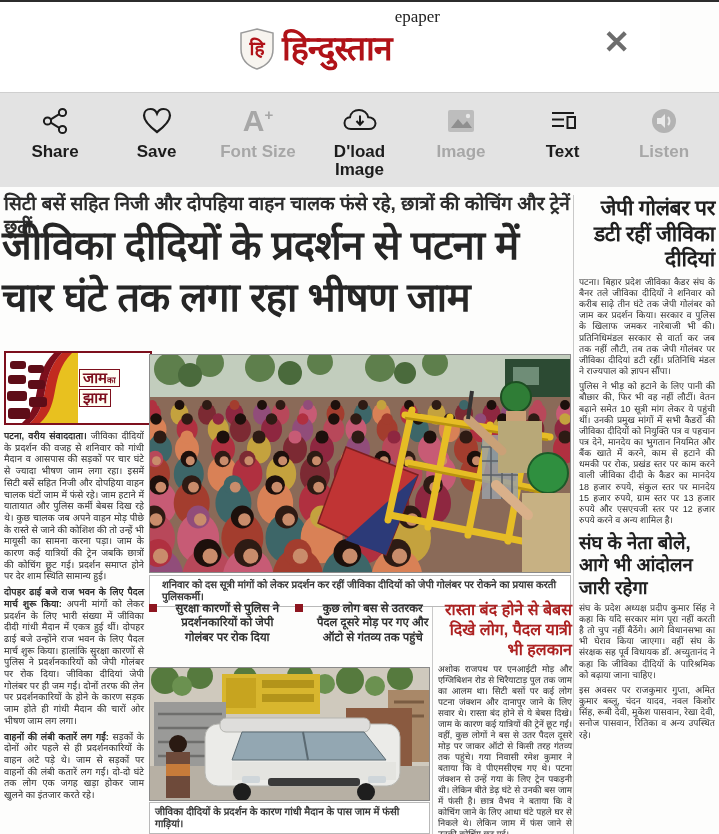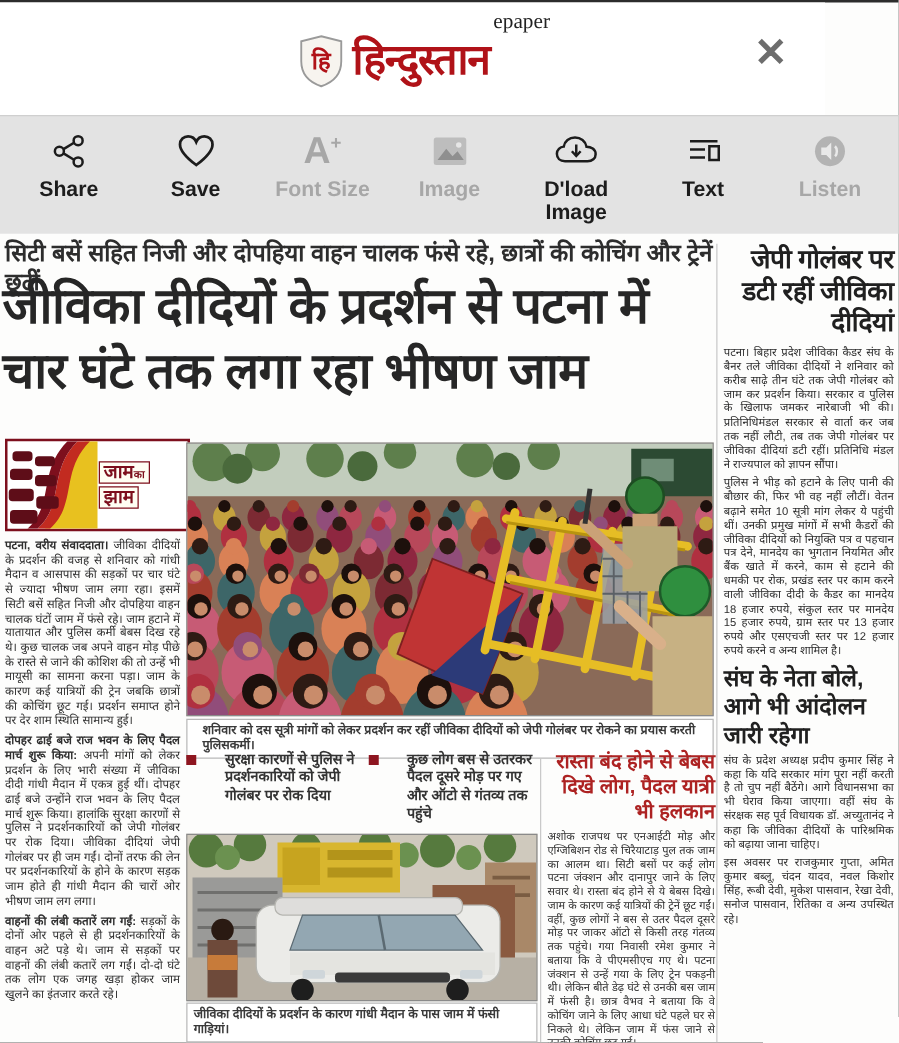--- a/index.html
+++ b/index.html
@@ -45,21 +45,21 @@
   .midcol h3{margin:0 0 4px 0;font-size:16px;line-height:1.25;color:#ad2222;text-align:right;}
   .photo{position:absolute;border:1px solid #8a8a8a;box-sizing:border-box;background:#cfc9bd;}
   .photo svg{display:block;}
   .mainphoto{left:149px;top:354px;width:422px;height:219px;}
   .jamphoto{left:149px;top:667px;width:281px;height:134px;}
   .caption{position:absolute;border:1px solid #b9b9b9;background:#fff;box-sizing:border-box;
            font-size:10px;font-weight:bold;color:#3a3a3a;padding:3px 5px;line-height:1.2;}
   .cap-main{left:149px;top:575px;width:422px;padding-left:12px;}
   .cap-jam{left:149px;top:802px;width:281px;}
   .bullets{position:absolute;left:149px;top:601px;width:281px;display:flex;gap:10px;}
-  .bullet{flex:1;display:flex;gap:23px;font-size:11.5px;font-weight:bold;color:#333;line-height:1.25;}
+  .bullet{flex:1;display:flex;gap:13px;font-size:11.5px;font-weight:bold;color:#333;line-height:1.25;text-align:center;}
   .bullet .sq{flex:0 0 auto;width:8px;height:8px;background:#8e1620;margin-top:3px;}
   
   .jamlogo{width:148px;height:74px;border:2px solid #7d0f1d;box-sizing:border-box;
            display:flex;margin-bottom:6px;background:#fff;}
   .jamlogo .art{flex:0 0 72px;}
   .jamlogo .words{flex:1;display:flex;flex-direction:column;justify-content:center;
                   align-items:flex-start;gap:2px;padding-left:1px;}
   .jamword{border:1px solid #7d0f1d;color:#7d0f1d;font-weight:bold;font-size:15px;
            line-height:1.05;padding:0 3px;background:#fffef3;}
   .jamword small{font-size:8.5px;}
@@ -105,39 +105,39 @@
       </svg>
         </div>
       <div class="tlabel">Save</div>
     </div>
     <div class="tool disabled">
       <div class="ticon">
           <span class="fsz">A<sup>+</sup></span>
         </div>
       <div class="tlabel">Font Size</div>
     </div>
+    <div class="tool">
+      <div class="ticon">
+          <svg width="36" height="30" viewBox="0 0 36 30">
+        <path d="M9 23 C5 23 2.5 20.5 2.5 17 C2.5 13.8 5 11.5 8 11.3 C8.7 7 12.3 4 17 4 C21.6 4 25.4 7 26.2 11.3 C29.8 11.3 33.5 13.5 33.5 17.3 C33.5 20.6 30.8 23 27 23 Z"></path>
+        <line x1="18" y1="9.5" x2="18" y2="18"></line>
+            <path d="M14.5 15 L18 18.8 L21.5 15"></path>
+      </svg>
+        </div>
+      <div class="tlabel">D'load Image</div>
+    </div>
     <div class="tool disabled">
       <div class="ticon">
           <svg width="32" height="30" viewBox="0 0 32 30">
         <rect x="3" y="4" width="26" height="22" rx="2" fill="#bdbdbd" stroke="none"></rect>
         <path d="M6 22 L13 13 L18 19 L22 15 L27 22 Z" fill="#8f8f8f" stroke="none"></path>
         <circle cx="23" cy="10" r="2.2" fill="#e6e6e6" stroke="none"></circle>
       </svg>
         </div>
       <div class="tlabel">Image</div>
-    </div>
-    <div class="tool">
-      <div class="ticon">
-          <svg width="36" height="30" viewBox="0 0 36 30">
-        <path d="M9 23 C5 23 2.5 20.5 2.5 17 C2.5 13.8 5 11.5 8 11.3 C8.7 7 12.3 4 17 4 C21.6 4 25.4 7 26.2 11.3 C29.8 11.3 33.5 13.5 33.5 17.3 C33.5 20.6 30.8 23 27 23 Z"></path>
-        <line x1="18" y1="9.5" x2="18" y2="18"></line>
-            <path d="M14.5 15 L18 18.8 L21.5 15"></path>
-      </svg>
-        </div>
-      <div class="tlabel">D'load Image</div>
     </div>
     <div class="tool">
       <div class="ticon">
           <svg width="30" height="30" viewBox="0 0 30 30" stroke-width="2.6">
         <line x1="4" y1="7" x2="26" y2="7"></line>
             <line x1="4" y1="13.5" x2="16" y2="13.5"></line>
         <line x1="4" y1="20" x2="16" y2="20"></line>
             <rect x="19.5" y="11" width="7.5" height="11"></rect>
       </svg>
         </div>

